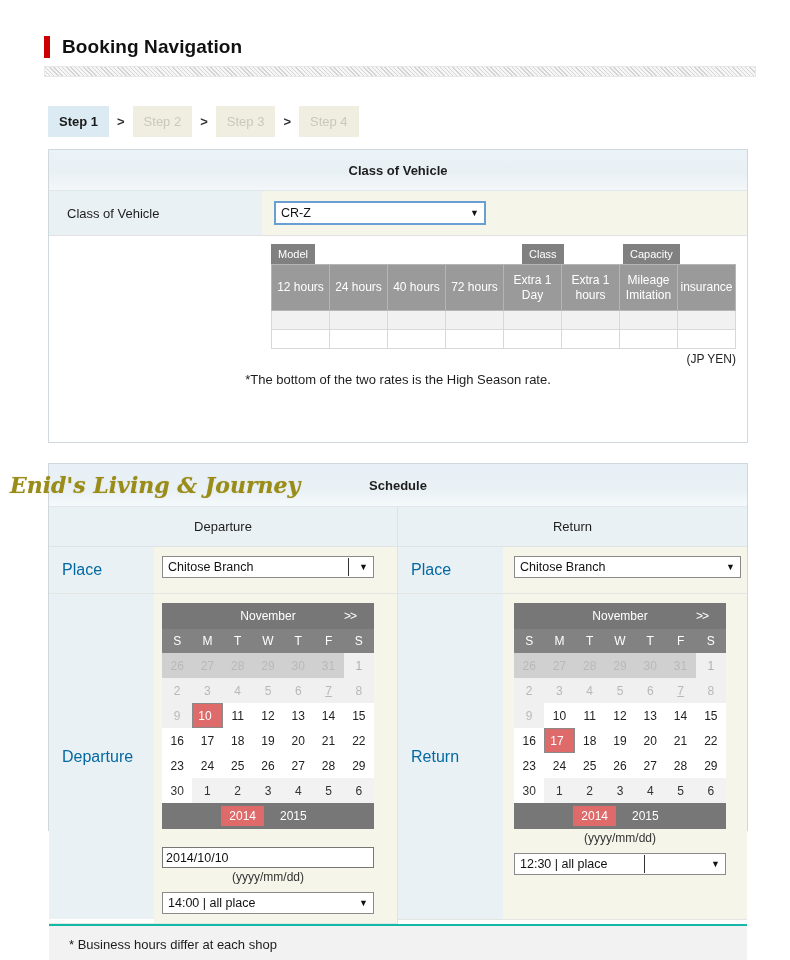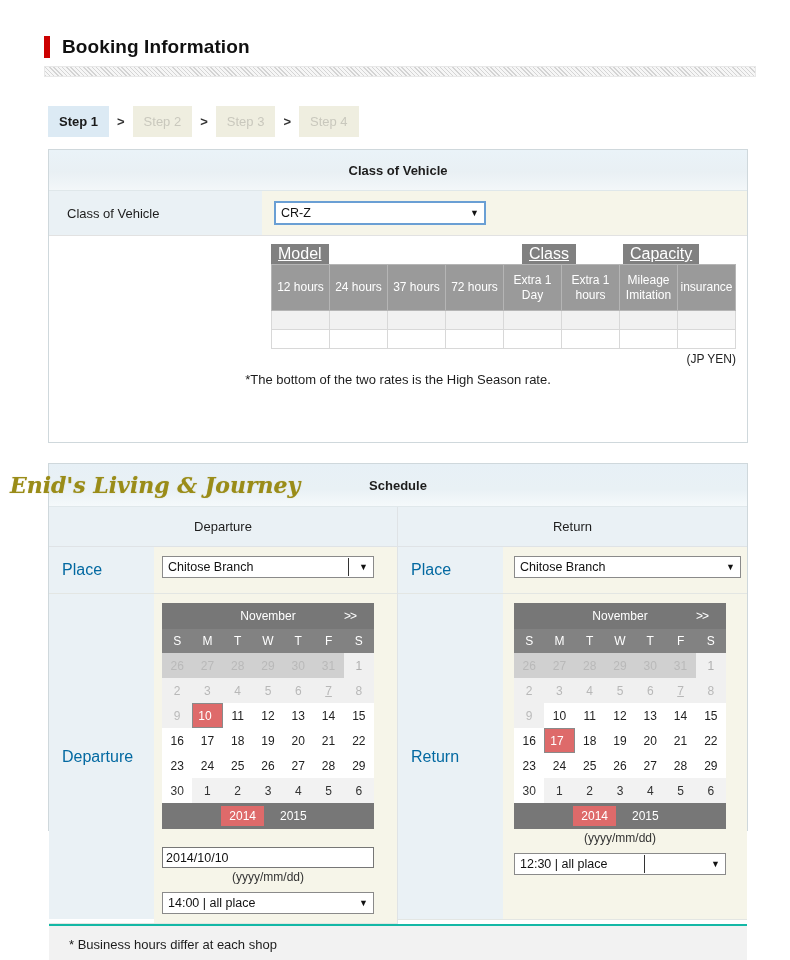--- a/index.html
+++ b/index.html
@@ -97,23 +97,23 @@
   .vnote {
     background: #f2f2f2; padding: 11px 0 11px 18px;
     font-size: 13px; color: #1d1d1d; border-bottom: 1px solid #e2e2e2;
   }
 
   
   .price-area { position: relative; padding: 8px 0 0 0; height: 152px; }
   .taglabels { position: relative; height: 20px; margin-left: 222px; }
   .taglabel {
     position: absolute; top: 0; height: 20px;
-    background: #808080; color: #fff; font-size: 16px;
+    background: #808080; color: #fff; font-size: 11px;
     display: flex; align-items: center; justify-content: center;
-    padding: 0 7px; white-space: nowrap; text-decoration: underline;
+    padding: 0 7px; white-space: nowrap;
   }
   #tag-model { left: 0px; }
   #tag-class { left: 251px; }
   #tag-capacity { left: 352px; }
 
   table.price {
     margin-left: 222px; border-collapse: collapse; width: 465px;
     table-layout: fixed;
   }
   table.price th {
@@ -230,21 +230,21 @@
     padding: 11px 0 11px 20px; font-size: 13px; color: #1d1d1d;
   }
 </style>
 </head>
 <body>
 
 <div class="page">
 
   <div class="title-row">
     <div class="title-bar-mark"></div>
-    <div class="title-text">Booking Information</div>
+    <div class="title-text">Booking Navigation</div>
   </div>
   <div class="hatch-divider"></div>
 
   <div class="steps">
     <div class="step active">
       <span>Step 1</span>
     </div>
     <div class="step-sep">&gt;</div>
     <div class="step inactive">
       <span>Step 2</span>
@@ -278,21 +278,21 @@
         <div class="taglabel" id="tag-model">Model</div>
         <div class="taglabel" id="tag-class">Class</div>
         <div class="taglabel" id="tag-capacity">Capacity</div>
       </div>
 
       <table class="price">
         <thead>
           <tr>
             <th>12 hours</th>
             <th>24 hours</th>
-            <th>37 hours</th>
+            <th>40 hours</th>
             <th>72 hours</th>
             <th>Extra 1 Day</th>
             <th>Extra 1 hours</th>
             <th>Mileage Imitation</th>
             <th>insurance</th>
           </tr>
         </thead>
         <tbody>
           <tr class="alt">
             <td></td>

